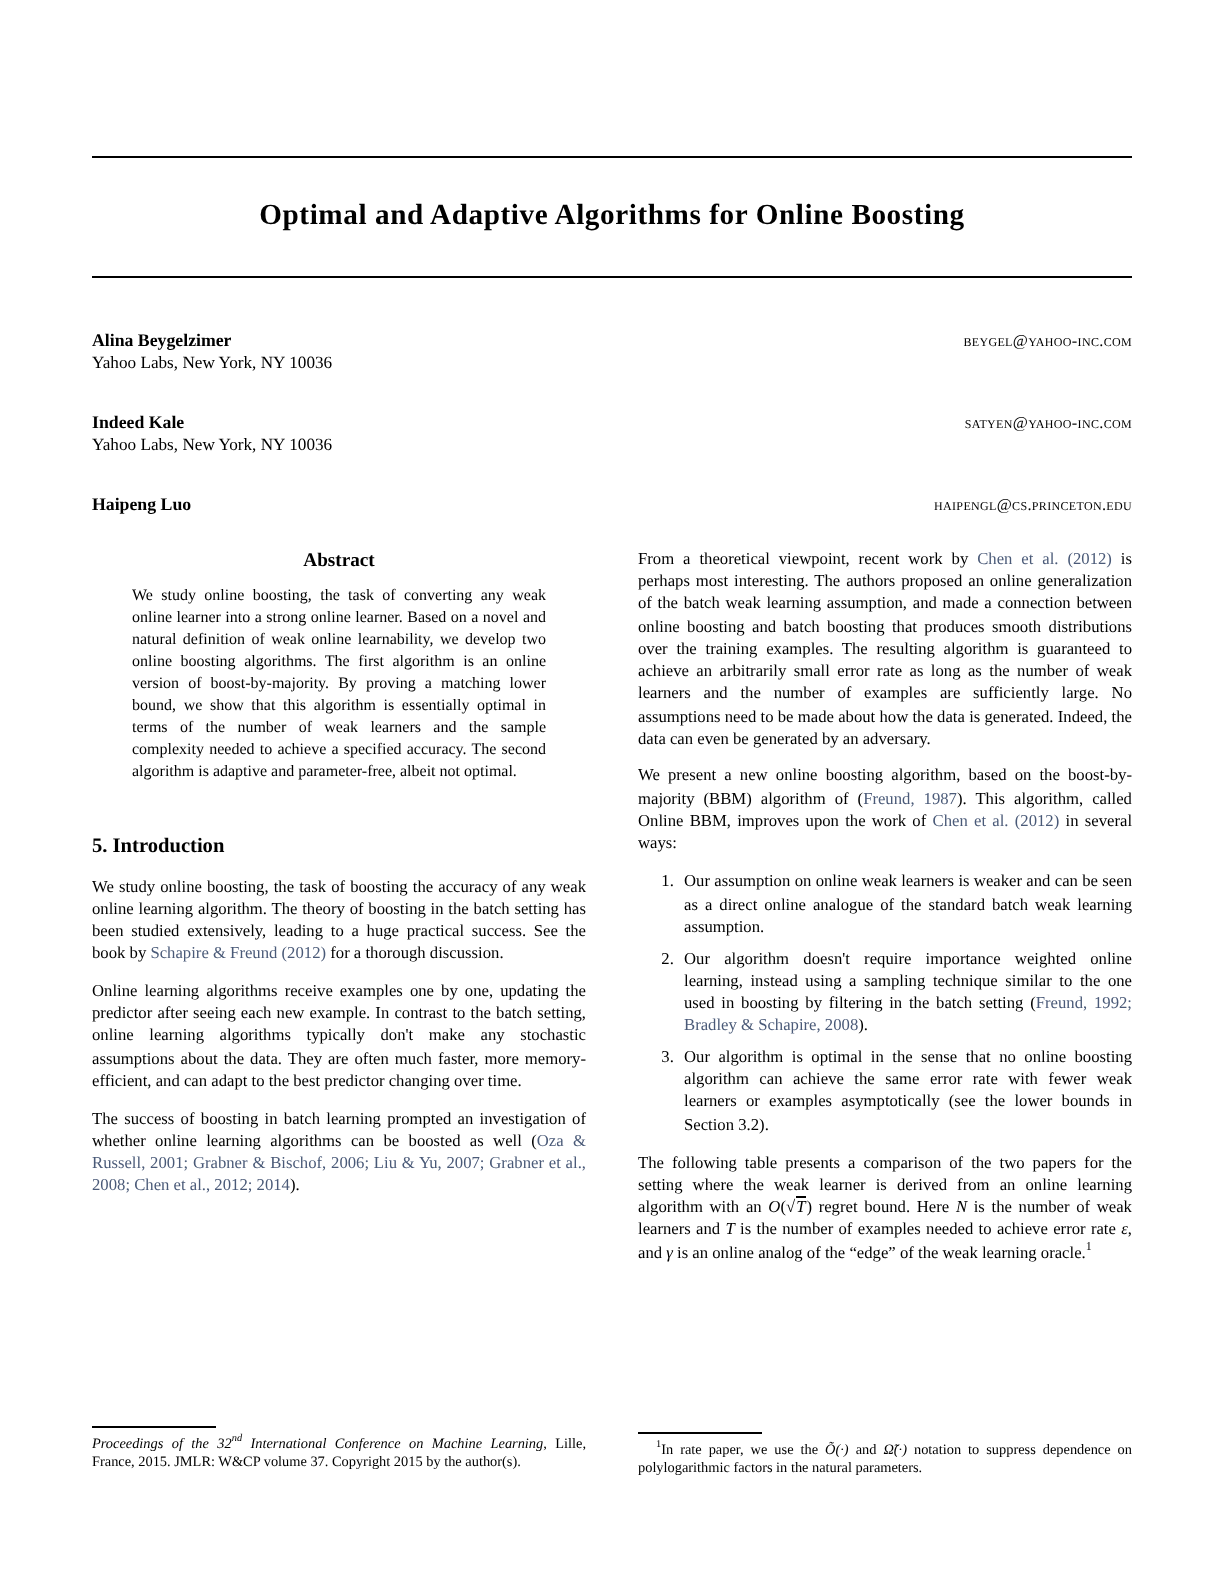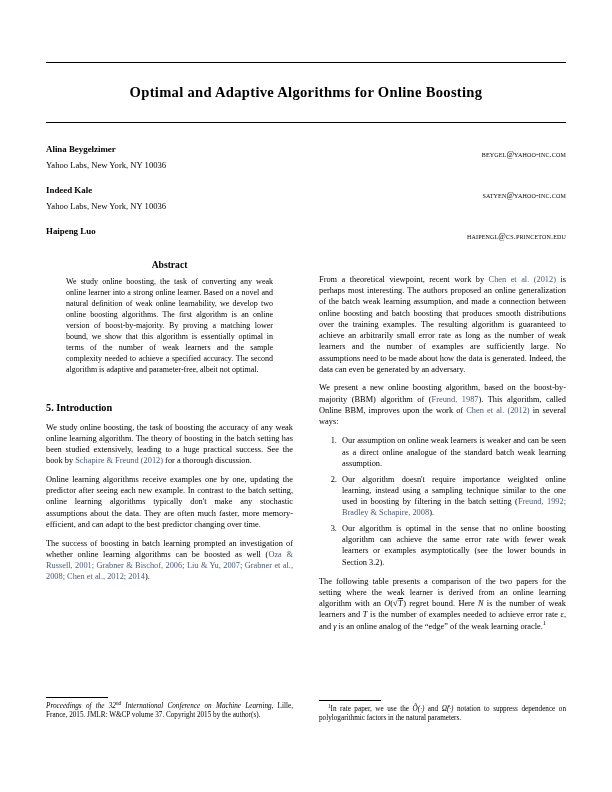--- a/index.html
+++ b/index.html
@@ -10,21 +10,21 @@
   body {
     width: 612px;
     height: 792px;
     position: relative;
     font-family: "Liberation Serif", "DejaVu Serif", serif;
     color: #000000;
     overflow: hidden;
   }
   .page {
     position: absolute;
-    left: 0; top: 0;
+    left: 0; top: 16px;
     width: 612px;
     height: 644px;
     text-decoration: underline;
   }
 
   
   .rule-top {
     position: absolute;
     left: 46px; top: 62px;
     width: 520px;
@@ -53,21 +53,21 @@
     position: absolute;
     left: 46px; top: 138px;
     width: 520px;
   }
   .author-row {
     margin-bottom: 2px;
   }
   .author-line {
     display: flex;
     justify-content: space-between;
-    align-items: center;
+    align-items: flex-end;
   }
   .author-name {
     font-size: 8.9px;
     font-weight: bold;
   }
   .author-email {
     font-size: 8.2px;
     font-variant: small-caps;
     letter-spacing: 0.02em;
     margin-top: 12px;
@@ -81,21 +81,21 @@
   
   .col {
     position: absolute;
     top: 258px;
     width: 247px;
     font-size: 8.35px;
     line-height: 1.345;
     text-align: justify;
   }
   .col-left  { left: 46px;  }
-  .col-right { left: 319px; margin-top: 16px; }
+  .col-right { left: 319px; }
 
   .abstract-box {
     margin: 0 20px 0 20px;
     font-size: 8.0px;
     line-height: 1.37;
   }
   .abstract-head {
     text-align: center;
     font-weight: bold;
     font-size: 9.6px;

